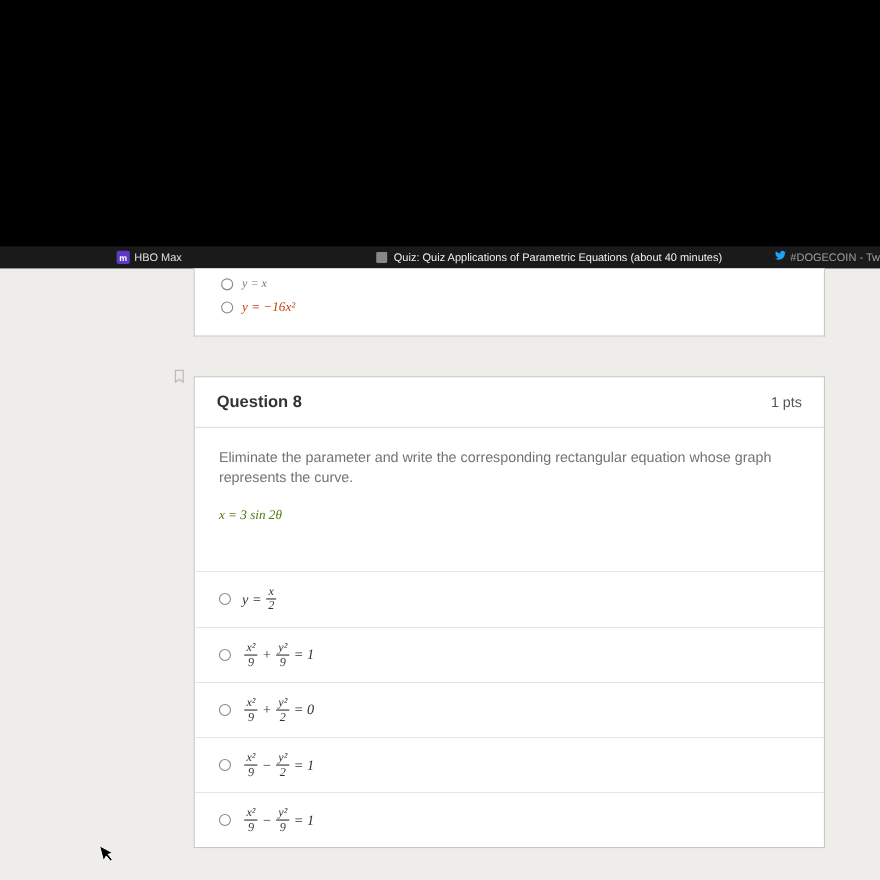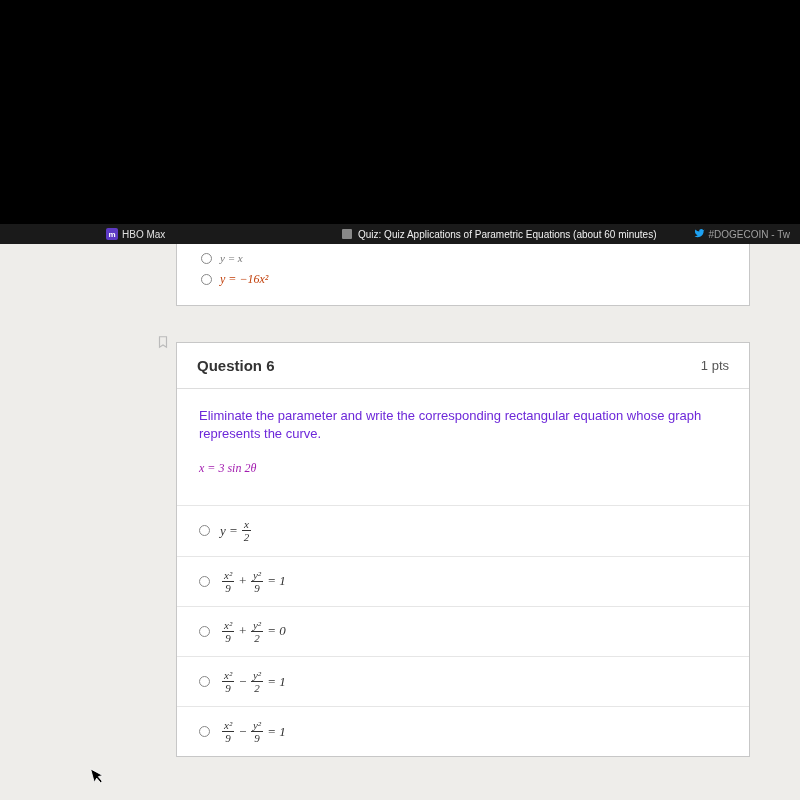--- a/index.html
+++ b/index.html
@@ -54,21 +54,21 @@
     }
     .quiz-icon {
       width: 10px;
       height: 10px;
       display: inline-block;
       background: #888;
       border-radius: 1px;
     }
     .tab-right {
       position: absolute;
-      right: 10px;
+      right: 0;
       display: flex;
       align-items: center;
       gap: 4px;
       color: #a0a0a0;
       padding-right: 0;
     }
     .twitter-icon {
       color: #1da1f2;
       font-size: 10px;
     }
@@ -139,31 +139,31 @@
     .question-pts {
       font-size: 13px;
       color: #555;
       margin-left: 44px;
     }
     .question-body {
       padding: 18px 22px 10px 22px;
     }
     .stem {
       font-size: 13px;
-      color: #6d28d9;
+      color: #737373;
       line-height: 1.4;
       margin-bottom: 16px;
     }
     .given {
       font-family: "Times New Roman", serif;
       font-style: italic;
       font-size: 12px;
-      color: #a21caf;
+      color: #4d7c0f;
       line-height: 1.5;
-      margin-bottom: 18px;
+      margin-bottom: 32px;
     }
     .option {
       border-top: 1px solid #e6e6e6;
       padding: 12px 22px;
       display: flex;
       align-items: center;
       gap: 10px;
     }
     .option .math {
       font-family: "Times New Roman", serif;
@@ -200,21 +200,21 @@
 
 <div class="black-top"></div>
 
 <div class="tab-bar">
   <div class="tab-hbo">
     <span class="hbo-icon">m</span>
     <span>HBO Max</span>
   </div>
   <div class="tab-center">
     <span class="quiz-icon"></span>
-    <span>Quiz: Quiz Applications of Parametric Equations (about 60 minutes)</span>
+    <span>Quiz: Quiz Applications of Parametric Equations (about 40 minutes)</span>
   </div>
   <div class="tab-right">
     <span class="twitter-icon">
       <svg width="11" height="11" viewBox="0 0 24 24" fill="#1da1f2">
           <path d="M23 3a10.9 10.9 0 01-3.14 1.53A4.48 4.48 0 0016 2a4.5 4.5 0 00-4.39 5.5A12.94 12.94 0 013 3s-4 9 5 13a13 13 0 01-7 2c9 5 20 0 20-11.5a4.5 4.5 0 00-.08-.83A7.72 7.72 0 0023 3z"></path>
         </svg>
     </span>
     <span>#DOGECOIN - Tw</span>
   </div>
 </div>
@@ -231,21 +231,21 @@
       <span>y = −16x²</span>
     </div>
   </div>
 
   <svg class="bookmark-icon" viewBox="0 0 24 24" fill="none" stroke="#bbb" stroke-width="2">
     <path d="M6 3h12v18l-6-4-6 4V3z"></path>
   </svg>
 
   <div class="question-card">
     <div class="question-header">
-      <div class="question-title">Question 6</div>
+      <div class="question-title">Question 8</div>
       <div class="question-pts">1 pts</div>
     </div>
     <div class="question-body">
       <div class="stem">Eliminate the parameter and write the corresponding rectangular equation whose graph represents the curve.</div>
       <div class="given">
         <div>x = 3 sin 2θ</div>
       </div>
     </div>
 
     <div class="option">

